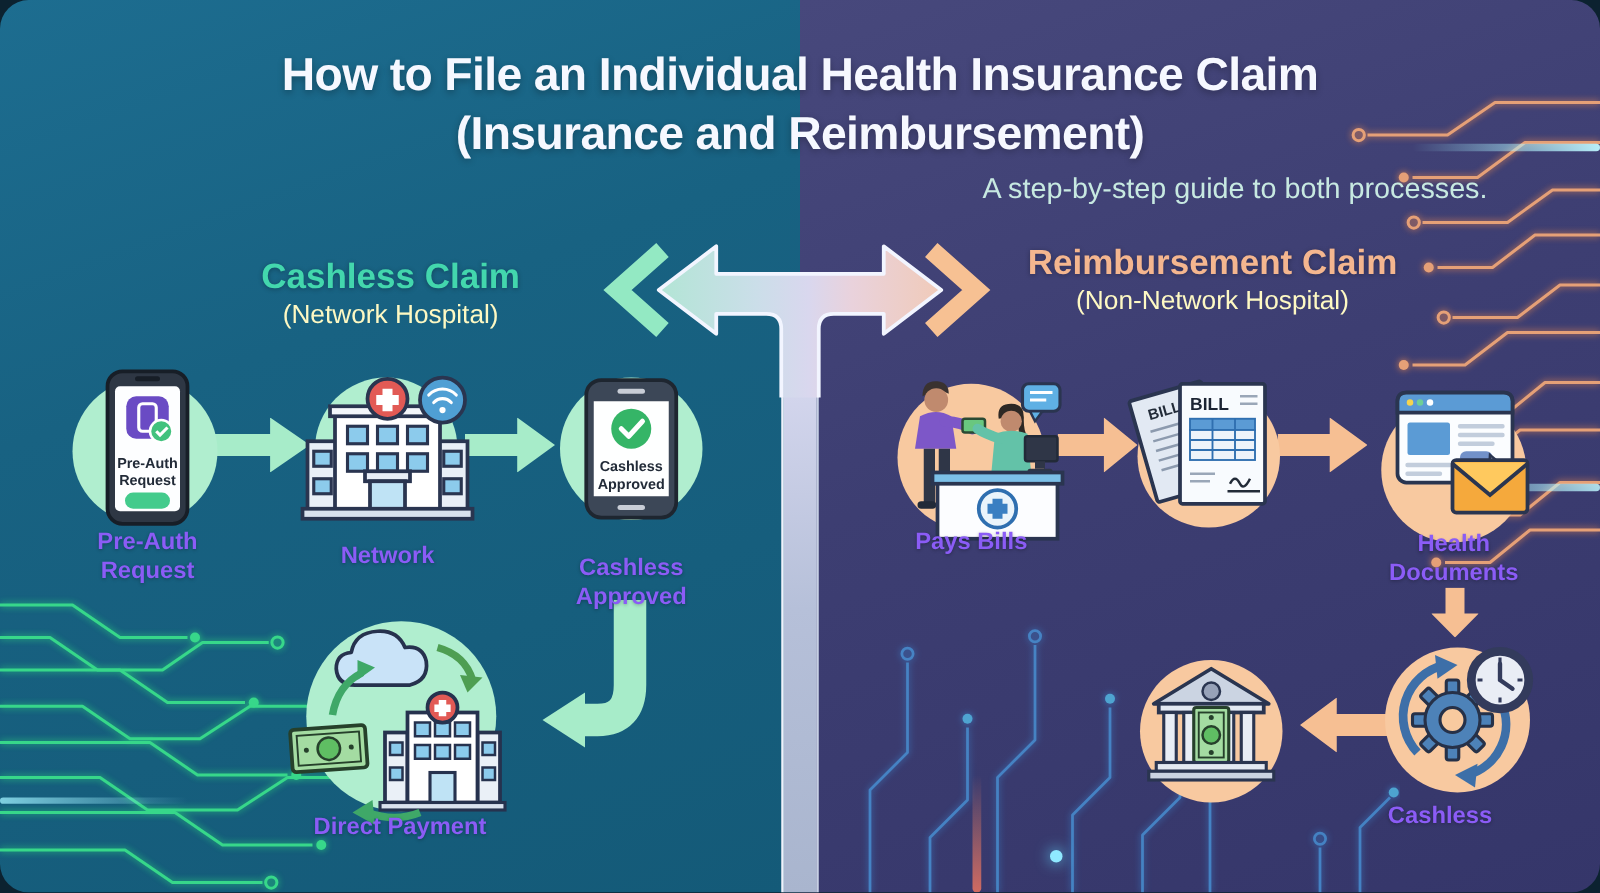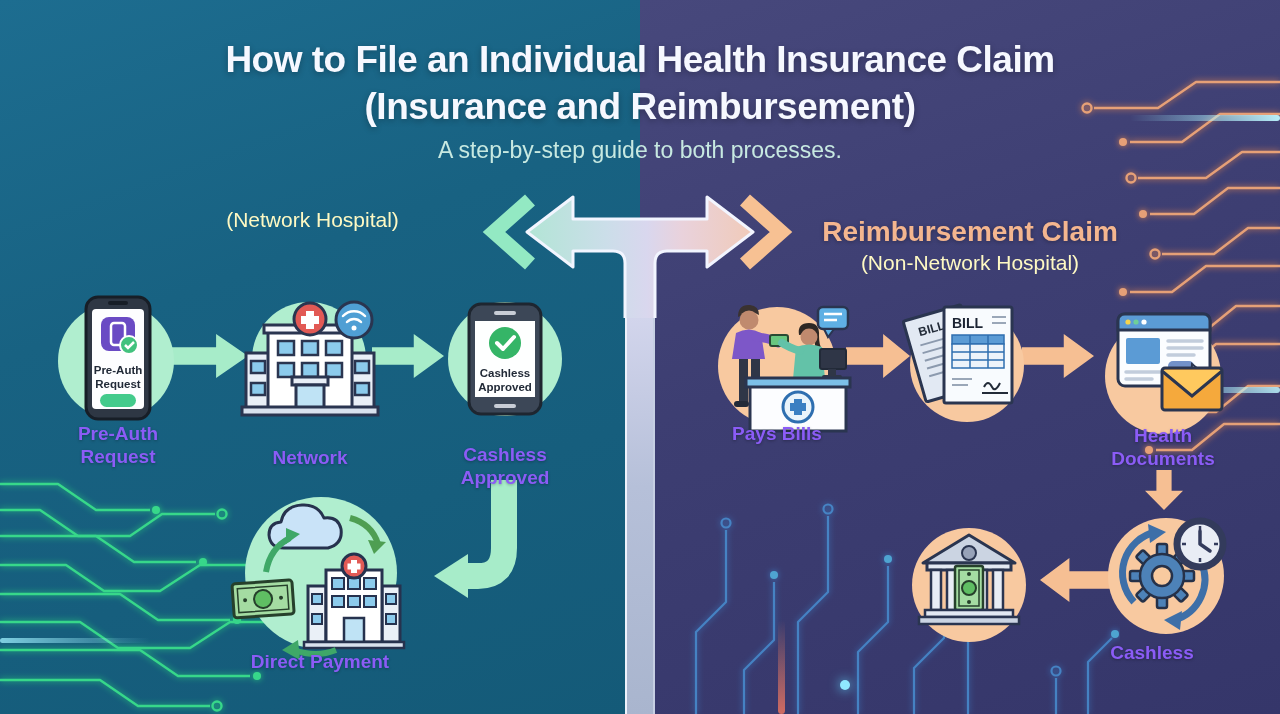--- a/index.html
+++ b/index.html
@@ -1,17 +1,17 @@
 <!DOCTYPE html>
 <html><head>
 <meta charset="utf-8">
 <style>
   html,body{margin:0;padding:0;background:#0c2230;}
   #stage{position:relative;width:1280px;height:714px;overflow:hidden;
-         font-family:"Liberation Sans",sans-serif;}
+         font-family:"Liberation Sans",sans-serif;border-radius:23px;}
   .bgpanel{position:absolute;top:0;height:714px;width:640px;}
   #bg-left{left:0;background:linear-gradient(160deg,#1d6d90 0%,#186282 38%,#145a78 100%);}
   #bg-right{left:640px;background:linear-gradient(160deg,#47487c 0%,#3d3e72 45%,#35366a 100%);}
   .circuit{position:absolute;z-index:1;}
   #divider-stem{position:absolute;left:625px;top:300px;width:30px;height:414px;z-index:3;
     box-sizing:border-box;background:linear-gradient(180deg,#d5d7ee 0%,#b6c0d9 45%,#a9b5ce 100%);
     border-left:2px solid #eef1fb;border-right:2px solid #c6cfe3;}
   #fork-svg{position:absolute;left:468px;top:186px;z-index:4;}
   .blob{position:absolute;border-radius:50%;z-index:5;}
   .mint{background:#b0eecf;}
@@ -22,21 +22,21 @@
   .peach-a{background:#f6bf93;}
   .r{clip-path:polygon(0 30%,58% 30%,58% 0,100% 50%,58% 100%,58% 70%,0 70%);}
   .l{clip-path:polygon(100% 30%,42% 30%,42% 0,0 50%,42% 100%,42% 70%,100% 70%);}
   .d{clip-path:polygon(30% 0,70% 0,70% 52%,100% 52%,50% 100%,0 52%,30% 52%);}
   .step-label{position:absolute;z-index:7;color:#8b5cf6;font-weight:bold;font-size:19px;
     line-height:23px;text-align:center;text-shadow:0 1px 3px rgba(0,0,0,.3);}
   .step-label.lg{font-size:19px;line-height:24px;}
   #title-block{position:absolute;left:90px;top:36px;width:1100px;text-align:center;z-index:7;}
   .title-line{color:#f6f8ff;font-weight:bold;font-size:37px;line-height:47px;letter-spacing:-0.5px;
     text-shadow:0 2px 6px rgba(0,0,0,.28);}
-  #subtitle{margin-top:7px;color:#c7e9e1;font-size:23px;font-weight:400;}
+  #subtitle{margin-top:7px;color:#c7e9e1;font-size:23px;font-weight:400;text-align:right;}
   .col-head{position:absolute;text-align:center;z-index:7;}
   .col-head .h{font-size:28px;font-weight:bold;text-shadow:0 1px 4px rgba(0,0,0,.3);}
   .col-head .s{font-size:21px;color:#fef9c3;margin-top:3px;}
   #left-head .h{color:#43d7ad;}
   #right-head .h{color:#f4b68f;}
   svg text{font-family:"Liberation Sans",sans-serif;}
 </style>
 </head>
 <body>
 
@@ -153,23 +153,24 @@
              L187 140 L157 140 L157 77 Q157 65 145 65 L105 65 L105 81 Z" fill="url(#forkGrad)" stroke="#f2f5ff" stroke-width="3" stroke-linejoin="round"></path>
   </svg>
 
   <div id="title-block">
     <div class="title-line">How to File an Individual Health Insurance Claim</div>
     <div class="title-line">(Insurance and Reimbursement)</div>
     <div id="subtitle">A step-by-step guide to both processes.</div>
   </div>
 
   <div id="left-head" class="col-head" style="left:140px;top:205px;width:345px">
+    <div class="h">Cashless Claim</div>
     <div class="s">(Network Hospital)</div>
   </div>
-  <div id="right-head" class="col-head" style="left:795px;top:216px;width:350px">
+  <div id="right-head" class="col-head" style="left:795px;top:194px;width:350px">
     <div class="h">Reimbursement Claim</div>
     <div class="s">(Non-Network Hospital)</div>
   </div>
 
   <div class="blob mint" style="left:58px;top:303px;width:116px;height:116px"></div>
   <svg class="glyph" style="left:84px;top:295px" width="68" height="126" viewBox="0 0 68 126">
     <rect x="2" y="2" width="64" height="122" rx="12" fill="#2e3744" stroke="#171e27" stroke-width="3"></rect>
     <rect x="8" y="14" width="52" height="100" rx="4" fill="#fdfeff"></rect>
     <rect x="24" y="6" width="20" height="4" rx="2" fill="#171e27"></rect>
     <rect x="17" y="22" width="34" height="34" rx="8" fill="#6a4bc4"></rect>
@@ -204,21 +205,21 @@
     </g>
     <rect x="52" y="76" width="36" height="8" fill="#e9eff7" stroke="#2a3550" stroke-width="3"></rect>
     <rect x="56" y="84" width="28" height="24" fill="#bfe3f5" stroke="#2a3550" stroke-width="3"></rect>
     <rect x="2" y="106" width="136" height="8" fill="#d9e2ee" stroke="#2a3550" stroke-width="3"></rect>
     <circle cx="70" cy="18" r="16" fill="#e25a55" stroke="#2a3550" stroke-width="3"></circle>
     <path d="M66 10 h8 v5 h5 v8 h-5 v5 h-8 v-5 h-5 v-8 h5 z" fill="#fff"></path>
     <circle cx="114" cy="19" r="18" fill="#4f9fd4" stroke="#2a3550" stroke-width="3"></circle>
     <path d="M103 15 a15 15 0 0 1 22 0 M107 21 a9.5 9.5 0 0 1 14 0" stroke="#fff" stroke-width="2.5" fill="none" stroke-linecap="round"></path>
     <circle cx="114" cy="27" r="2.5" fill="#fff"></circle>
   </svg>
-  <div class="step-label" style="left:245px;top:446px;width:130px">Network</div>
+  <div class="step-label" style="left:245px;top:433px;width:130px">Network</div>
 
   <div class="arrow mint-a r" style="left:372px;top:334px;width:72px;height:44px"></div>
 
   <div class="blob mint" style="left:448px;top:302px;width:114px;height:114px"></div>
   <svg class="glyph" style="left:466px;top:301px" width="78" height="116" viewBox="0 0 78 116">
     <rect x="3" y="3" width="72" height="110" rx="12" fill="#3c4757" stroke="#1e2630" stroke-width="3"></rect>
     <rect x="9" y="20" width="60" height="76" fill="#feffff"></rect>
     <rect x="28" y="10" width="22" height="4" rx="2" fill="#c8cdd6"></rect>
     <rect x="28" y="103" width="22" height="4" rx="2" fill="#c8cdd6"></rect>
     <circle cx="39" cy="42" r="16" fill="#35b567"></circle>

